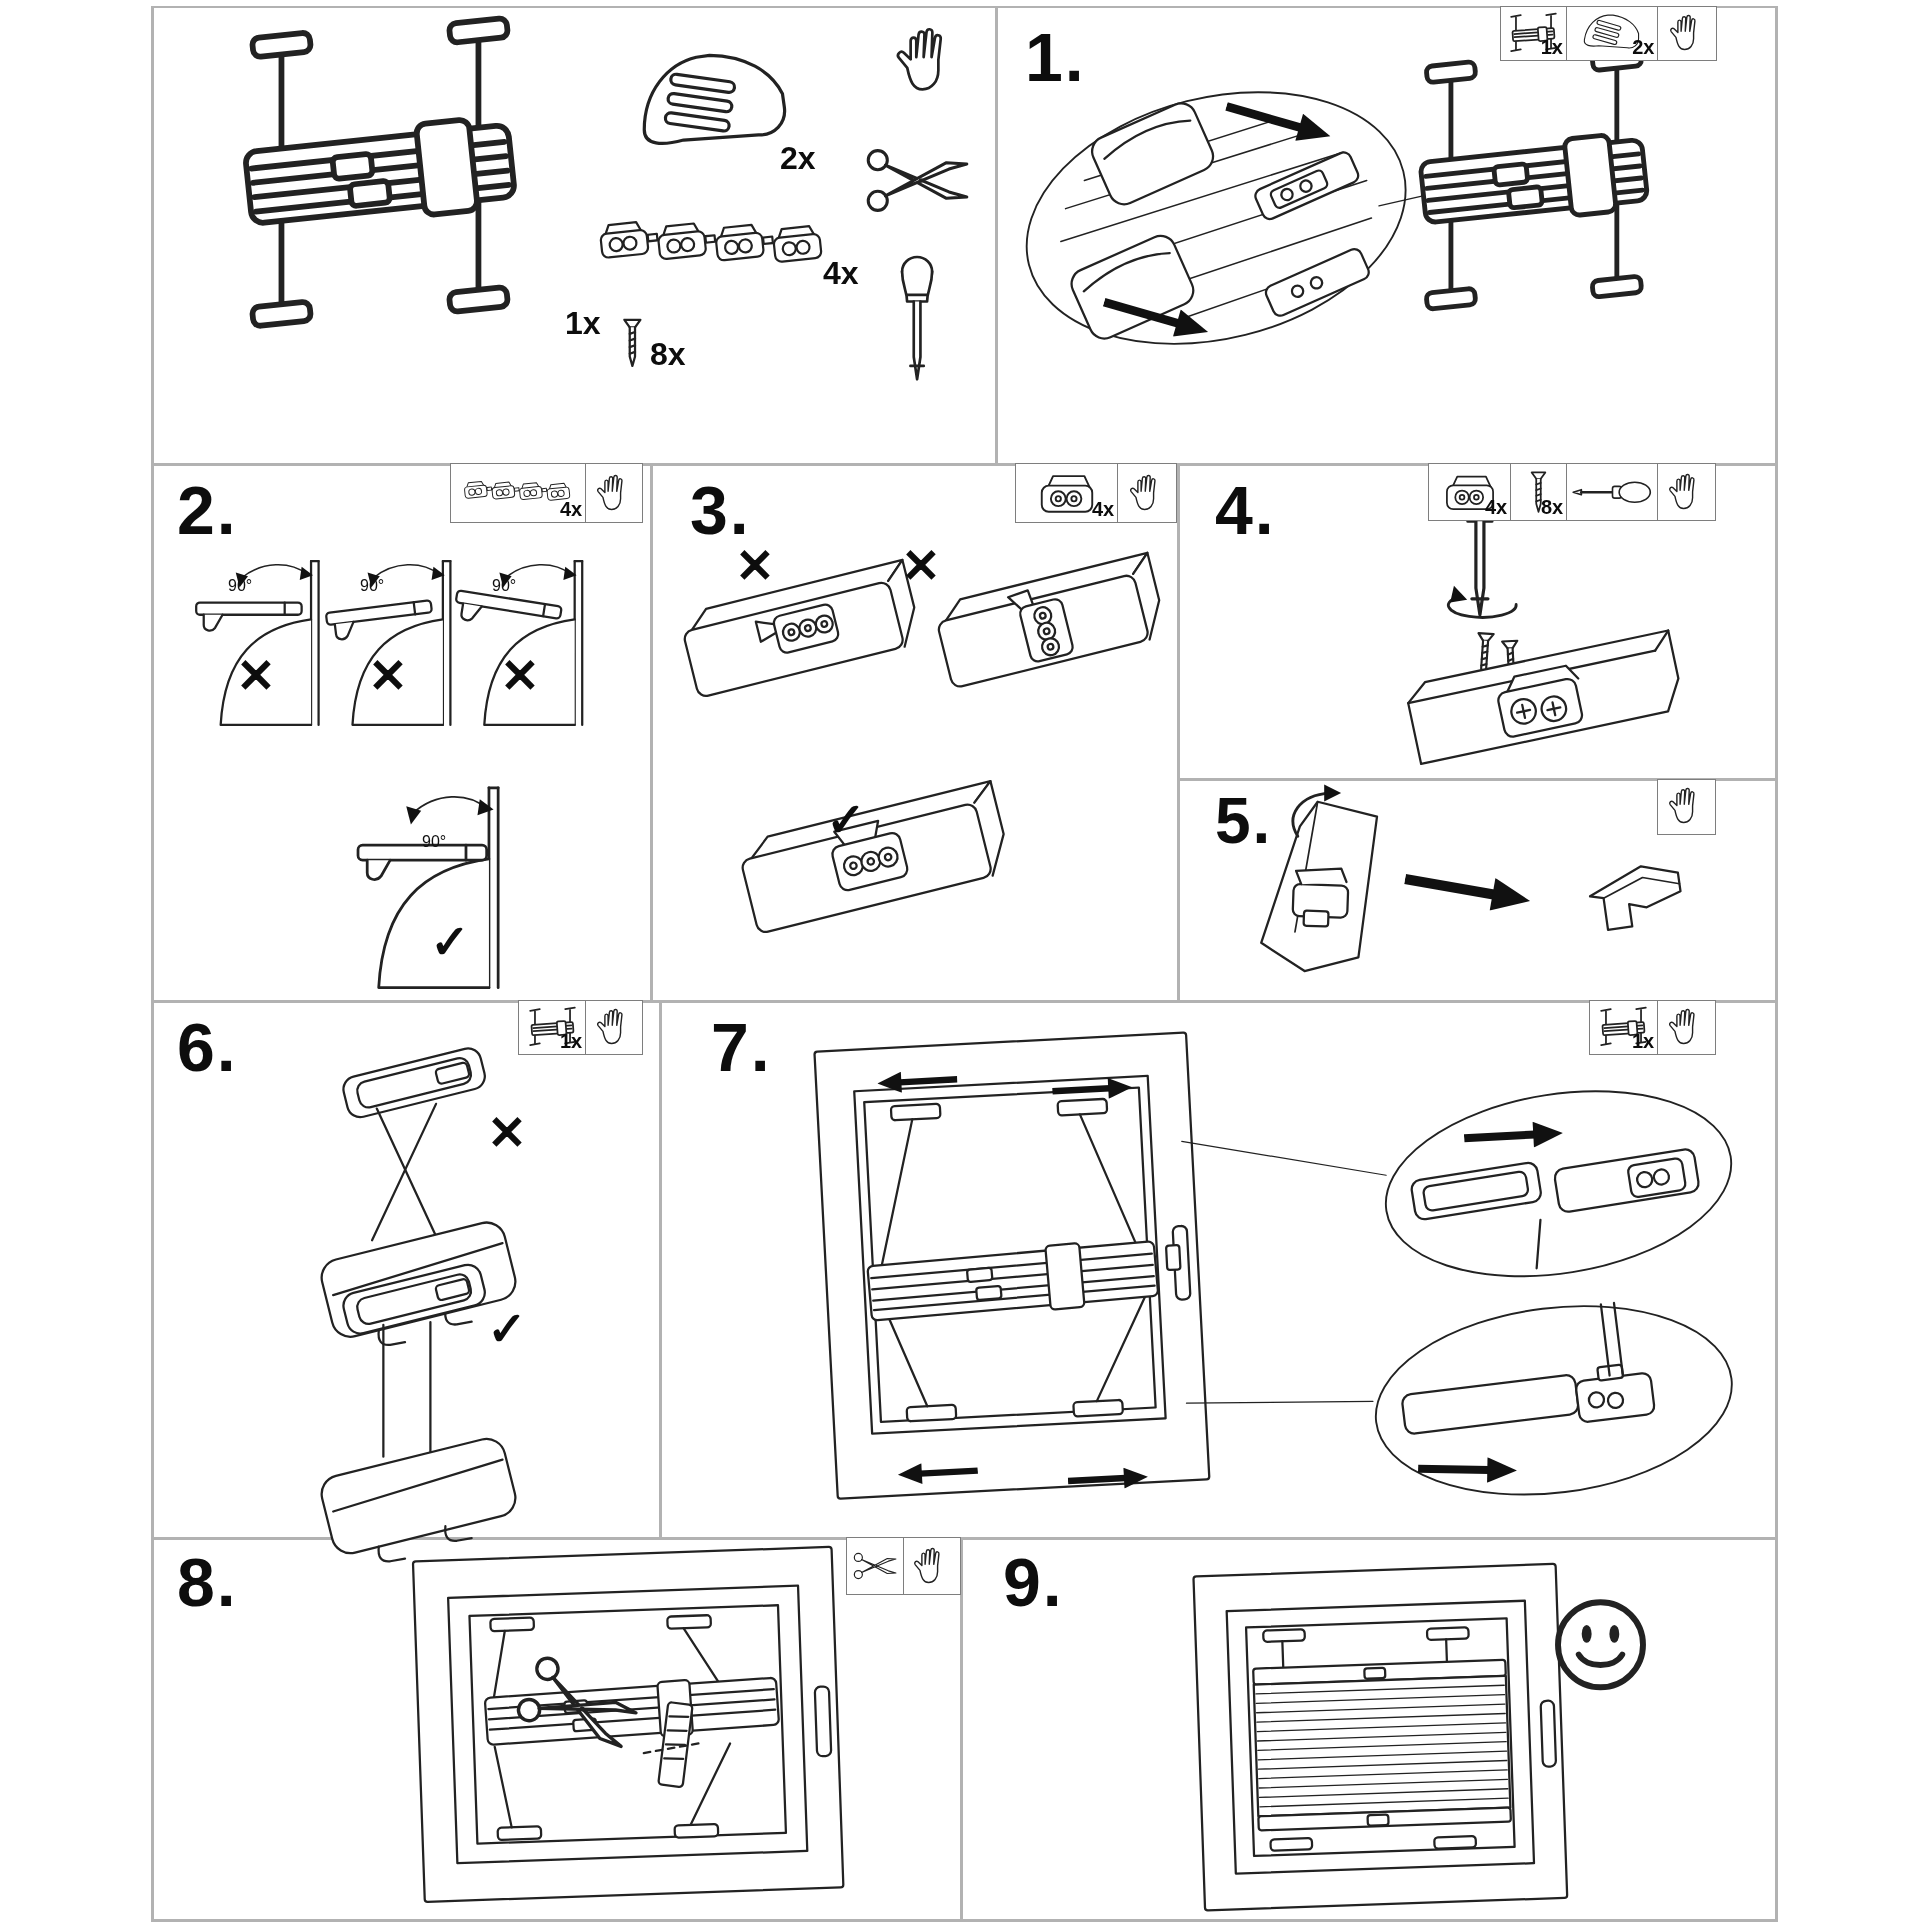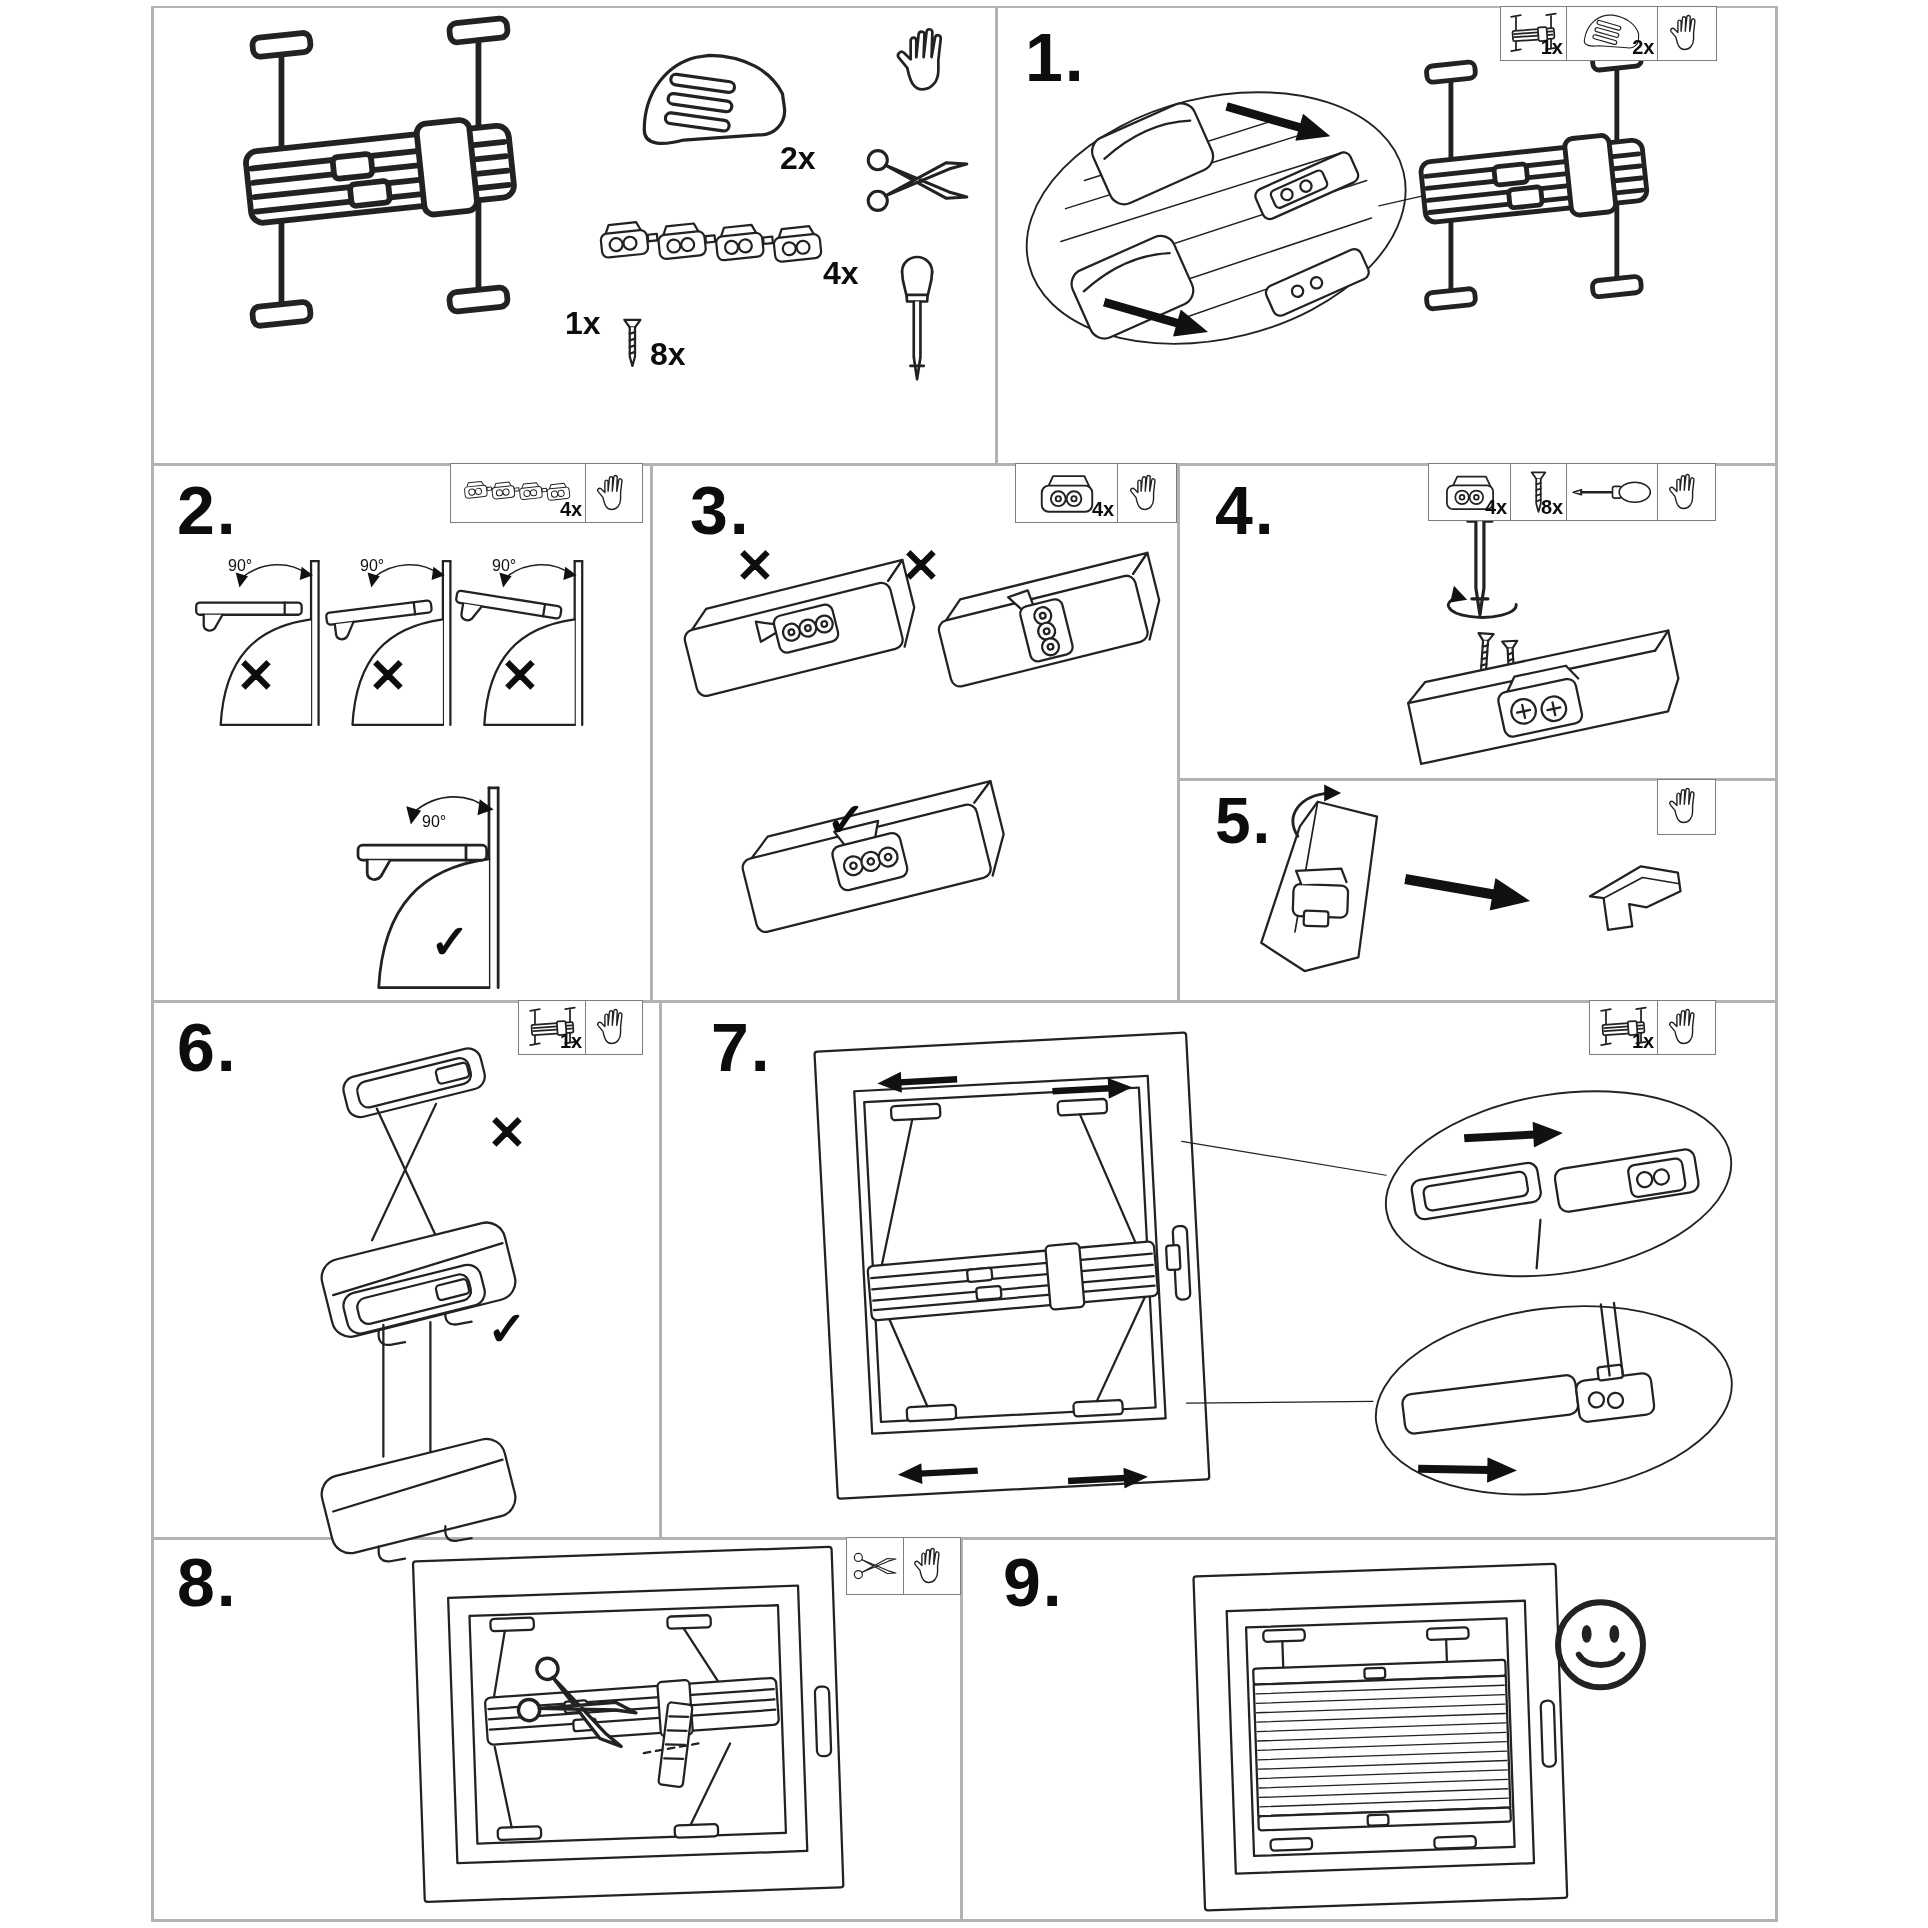--- a/index.html
+++ b/index.html
@@ -4,21 +4,21 @@
 <style>
   html,body{margin:0;padding:0;background:#fff;}
   #sheet{position:relative;width:1928px;height:1928px;background:#fff;font-family:"Liberation Sans",sans-serif;color:#111;overflow:hidden;}
   .gl{position:absolute;background:#b2b2b2;}
   .panel{position:absolute;}
   .art{position:absolute;left:0;top:0;width:100%;height:100%;stroke:#222;stroke-width:2.4;fill:none;stroke-linecap:round;stroke-linejoin:round;overflow:visible;}
   svg{overflow:visible;}
   .num{position:absolute;font-weight:800;font-size:68px;line-height:1;letter-spacing:1.9px;color:#0d0d0d;}
   .qty{position:absolute;font-weight:700;font-size:32px;color:#0d0d0d;}
   .mark{position:absolute;font-weight:700;font-size:47px;line-height:1;color:#0d0d0d;transform:translate(-50%,-50%);}
-  .angle{position:absolute;font-weight:400;font-size:16px;color:#111;}
+  .angle{position:absolute;font-weight:400;font-size:16px;color:#111;margin-top:20px;}
   .callout{position:absolute;border:1.9px solid #7e7e7e;background:#fff;display:flex;box-sizing:border-box;}
   .cell{position:relative;border-right:1.9px solid #7e7e7e;display:flex;align-items:center;justify-content:center;box-sizing:border-box;}
   .cell:last-child{border-right:none;}
   .cell .cicon{stroke:#222;stroke-width:2.2;fill:none;stroke-linecap:round;stroke-linejoin:round;}
   .cqty{position:absolute;right:2.8px;bottom:0.9px;font-weight:700;font-size:20px;color:#0d0d0d;}
 </style>
 </head>
 <body>
 
 <div id="sheet">

